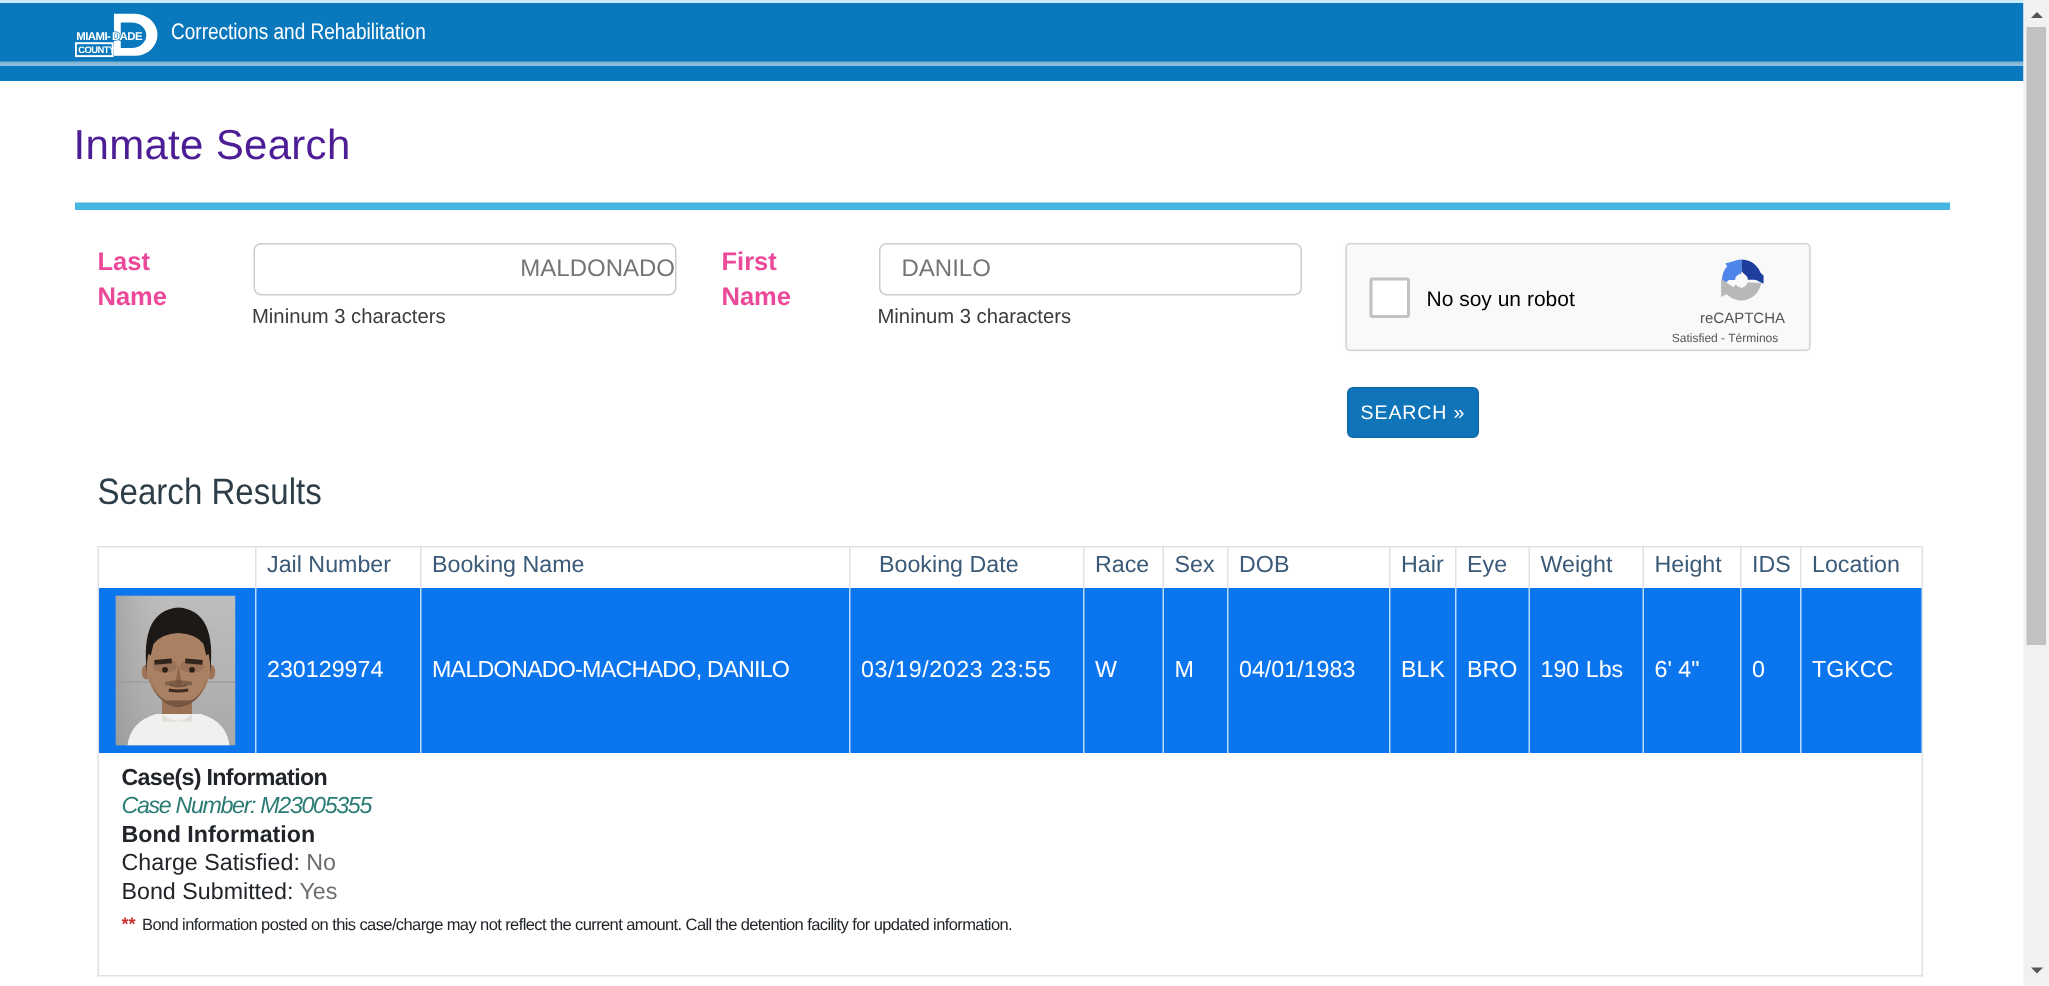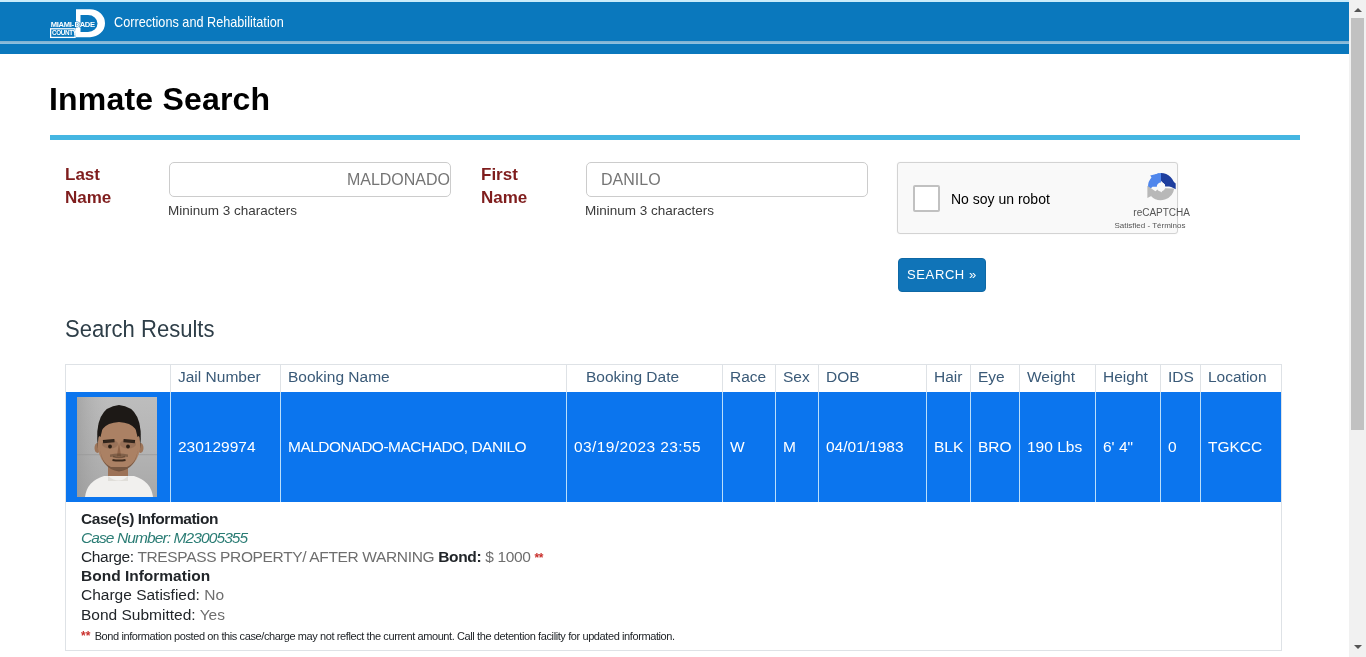--- a/index.html
+++ b/index.html
@@ -8,38 +8,38 @@
   .abs { position:absolute; }
 
   
   #topline { left:0; top:0; width:1349px; height:2px; background:#c9ecfb; }
   #header { left:0; top:2px; width:1349px; height:52px; background:#0a78bd; }
   #hdrtitle { left:114px; top:11px; color:#fff; font-size:15px; transform:scaleX(0.845); transform-origin:0 50%; }
   #hdrshadow { left:0; top:41px; width:1349px; height:3px;
      background:linear-gradient(#dcdcdc,#ffffff); opacity:.55; }
 
   
-  #h1 { left:49px; top:81px; font-size:32px; letter-spacing:0.2px; color:#000000; font-weight:700; }
+  #h1 { left:49px; top:81px; font-size:28px; letter-spacing:0.2px; color:#4c1d95; font-weight:400; }
   #divider { left:50px; top:135px; width:1250px; height:5px; background:#45b6e2; }
 
   
-  .lbl { font-weight:bold; font-size:17px; color:#7f1d1d; line-height:23px; }
+  .lbl { font-weight:bold; font-size:17px; color:#ec4899; line-height:23px; }
   #lbl1 { left:65px; top:163px; width:70px; }
   #lbl2 { left:481px; top:163px; width:70px; }
   .inp { height:35px; width:282px; border:1px solid #ccc; border-radius:5px;
      font-size:16px; color:#757575; font-family:"Liberation Sans",sans-serif;
      padding-left:14px; background:#fff; }
   #inp1 { left:169px; top:162px;text-align:right; }
   #inp2 { left:586px; top:162px; }
   .hint { font-size:13.5px; color:#3b3b3b; }
   #hint1 { left:168px; top:203px; }
   #hint2 { left:585px; top:203px; }
 
   
-  #recap { left:897px; top:162px; width:281px; height:72px; background:#f9f9f9;
+  #recap { left:897px; top:162px; width:310px; height:72px; background:#f9f9f9;
      border:1px solid #d3d3d3; border-radius:3px; box-shadow:0 0 2px rgba(0,0,0,0.05); }
   #recapcb { left:15px; top:22px; width:27px; height:27px; background:#fff;
      border:2px solid #c1c1c1; border-radius:2px; }
   #recaptext { left:53px; top:28px; font-size:14px; color:#000; }
   #recapbrand { left:232px; top:44px; width:60px; text-align:right; font-size:10px; color:#555; }
   #recappriv { left:202px; top:58px; width:100px; text-align:center; font-size:8px; color:#555; }
 
   
   #btn { left:898px; top:258px; width:88px; height:34px; background:#1074b8;
      border:1px solid #0e68a5; border-radius:4px; color:#fff; font-size:13px;
@@ -217,21 +217,20 @@
 <div class="abs td" style="left:978px">BRO</div>
 <div class="abs td" style="left:1027px">190 Lbs</div>
 <div class="abs td" style="left:1103px">6' 4"</div>
 <div class="abs td" style="left:1168px">0</div>
 <div class="abs td" style="left:1208px">TGKCC</div>
 </div>
 
 <div id="caseinfo" class="abs">
   <div style="letter-spacing:-0.45px"><b>Case(s) Information</b></div>
   <div class="teal" style="letter-spacing:-0.9px">Case Number: M23005355</div>
-  <div style="letter-spacing:-0.35px">Charge: <span class="grey">TRESPASS PROPERTY/ AFTER WARNING</span> <b>Bond:</b> <span class="grey">$ 1000</span> <span class="red">**</span></div>
   <div><b>Bond Information</b></div>
   <div>Charge Satisfied: <span class="grey">No</span></div>
   <div>Bond Submitted: <span class="grey">Yes</span></div>
   <div style="margin-top:1px"><span class="red">**</span> <span class="note">Bond information posted on this case/charge may not reflect the current amount. Call the detention facility for updated information.</span></div>
 </div>
 
 <div id="sbtrack" class="abs">
   <div id="arrup" class="arrow"></div>
   <div id="sbthumb" class="abs"></div>
   <div id="arrdn" class="arrow"></div>

